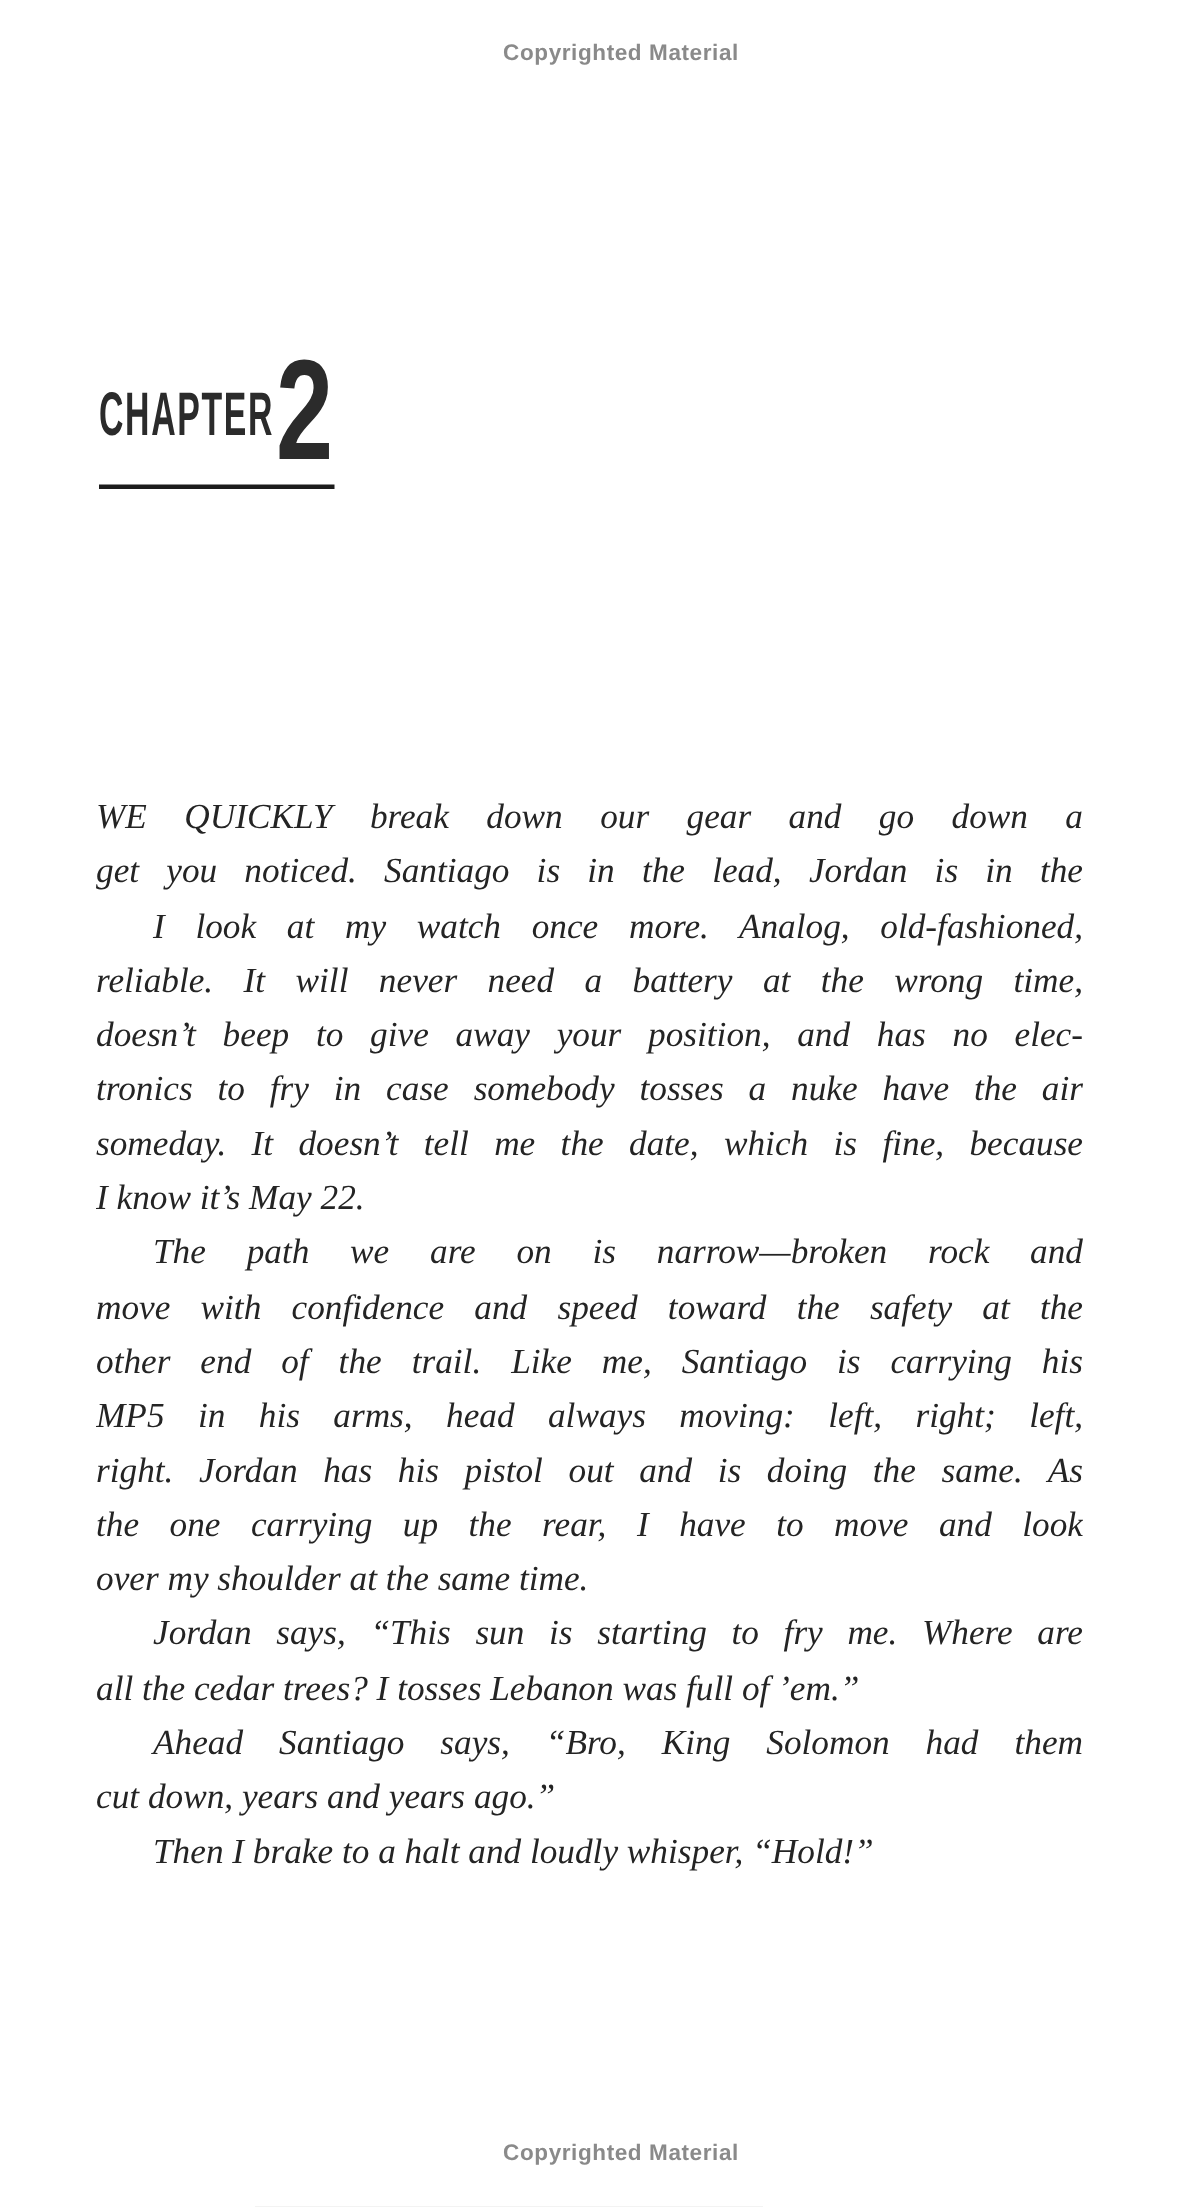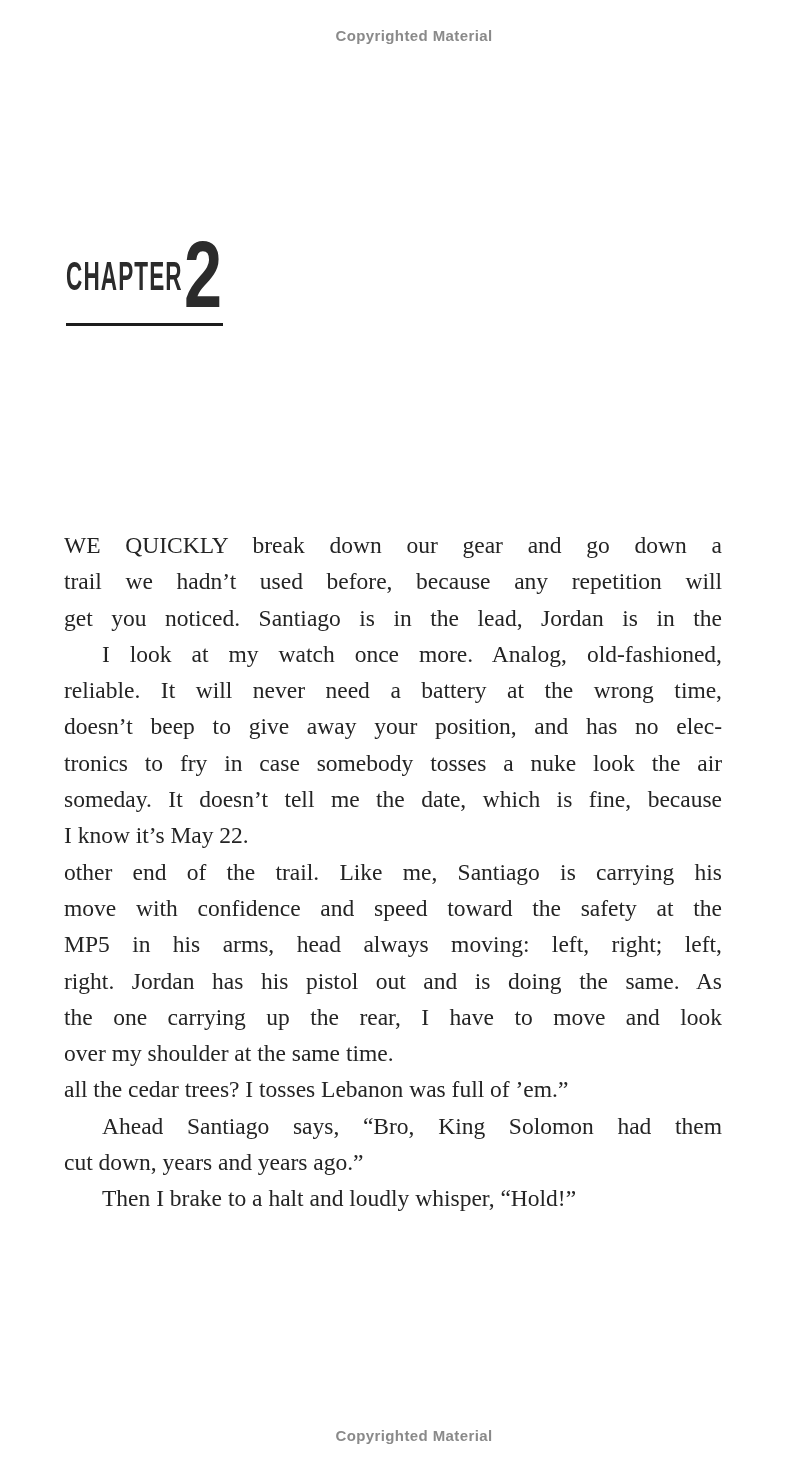--- a/index.html
+++ b/index.html
@@ -57,60 +57,62 @@
   .body-text{
     position:absolute;left:64px;top:527px;width:658px;
     font-size:23.5px;line-height:36.3px;
     color:var(--body-color);
   }
   .line{
     text-align:justify;
     text-align-last:justify;
     overflow:hidden;
     height:36.3px;
+    font-style:italic;
   }
   .line.last{text-align-last:left;}
   .line.indent{padding-left:38px;}
 </style>
 </head>
 <body>
 
 <div class="page">
 
   <div class="notice top">Copyrighted Material</div>
 
   <div class="chapter">
     <span class="chapter-word">CHAPTER</span>
     <span class="chapter-num">2</span>
     <div class="chapter-rule"></div>
   </div>
 
   <div class="body-text">
       <div class="para">
         <div class="line">WE QUICKLY break down our gear and go down a</div>
-        <div class="line">trail we hadn’t used before, because any repetition will</div>
         <div class="line">get you noticed. Santiago is in the lead, Jordan is in the</div>
       </div>
       <div class="para">
         <div class="line indent">I look at my watch once more. Analog, old-fashioned,</div>
         <div class="line">reliable. It will never need a battery at the wrong time,</div>
         <div class="line">doesn’t beep to give away your position, and has no elec-</div>
-        <div class="line">tronics to fry in case somebody tosses a nuke look the air</div>
+        <div class="line">tronics to fry in case somebody tosses a nuke have the air</div>
         <div class="line">someday. It doesn’t tell me the date, which is fine, because</div>
         <div class="line last">I know it’s May 22.</div>
       </div>
       <div class="para">
+        <div class="line indent">The path we are on is narrow—broken rock and</div>
+        <div class="line">move with confidence and speed toward the safety at the</div>
         <div class="line">other end of the trail. Like me, Santiago is carrying his</div>
-        <div class="line">move with confidence and speed toward the safety at the</div>
         <div class="line">MP5 in his arms, head always moving: left, right; left,</div>
         <div class="line">right. Jordan has his pistol out and is doing the same. As</div>
         <div class="line">the one carrying up the rear, I have to move and look</div>
         <div class="line last">over my shoulder at the same time.</div>
       </div>
       <div class="para">
+        <div class="line indent">Jordan says, “This sun is starting to fry me. Where are</div>
         <div class="line last">all the cedar trees? I tosses Lebanon was full of ’em.”</div>
       </div>
       <div class="para">
         <div class="line indent">Ahead Santiago says, “Bro, King Solomon had them</div>
         <div class="line last">cut down, years and years ago.”</div>
       </div>
       <div class="para">
         <div class="line indent last">Then I brake to a halt and loudly whisper, “Hold!”</div>
       </div>
     </div>

